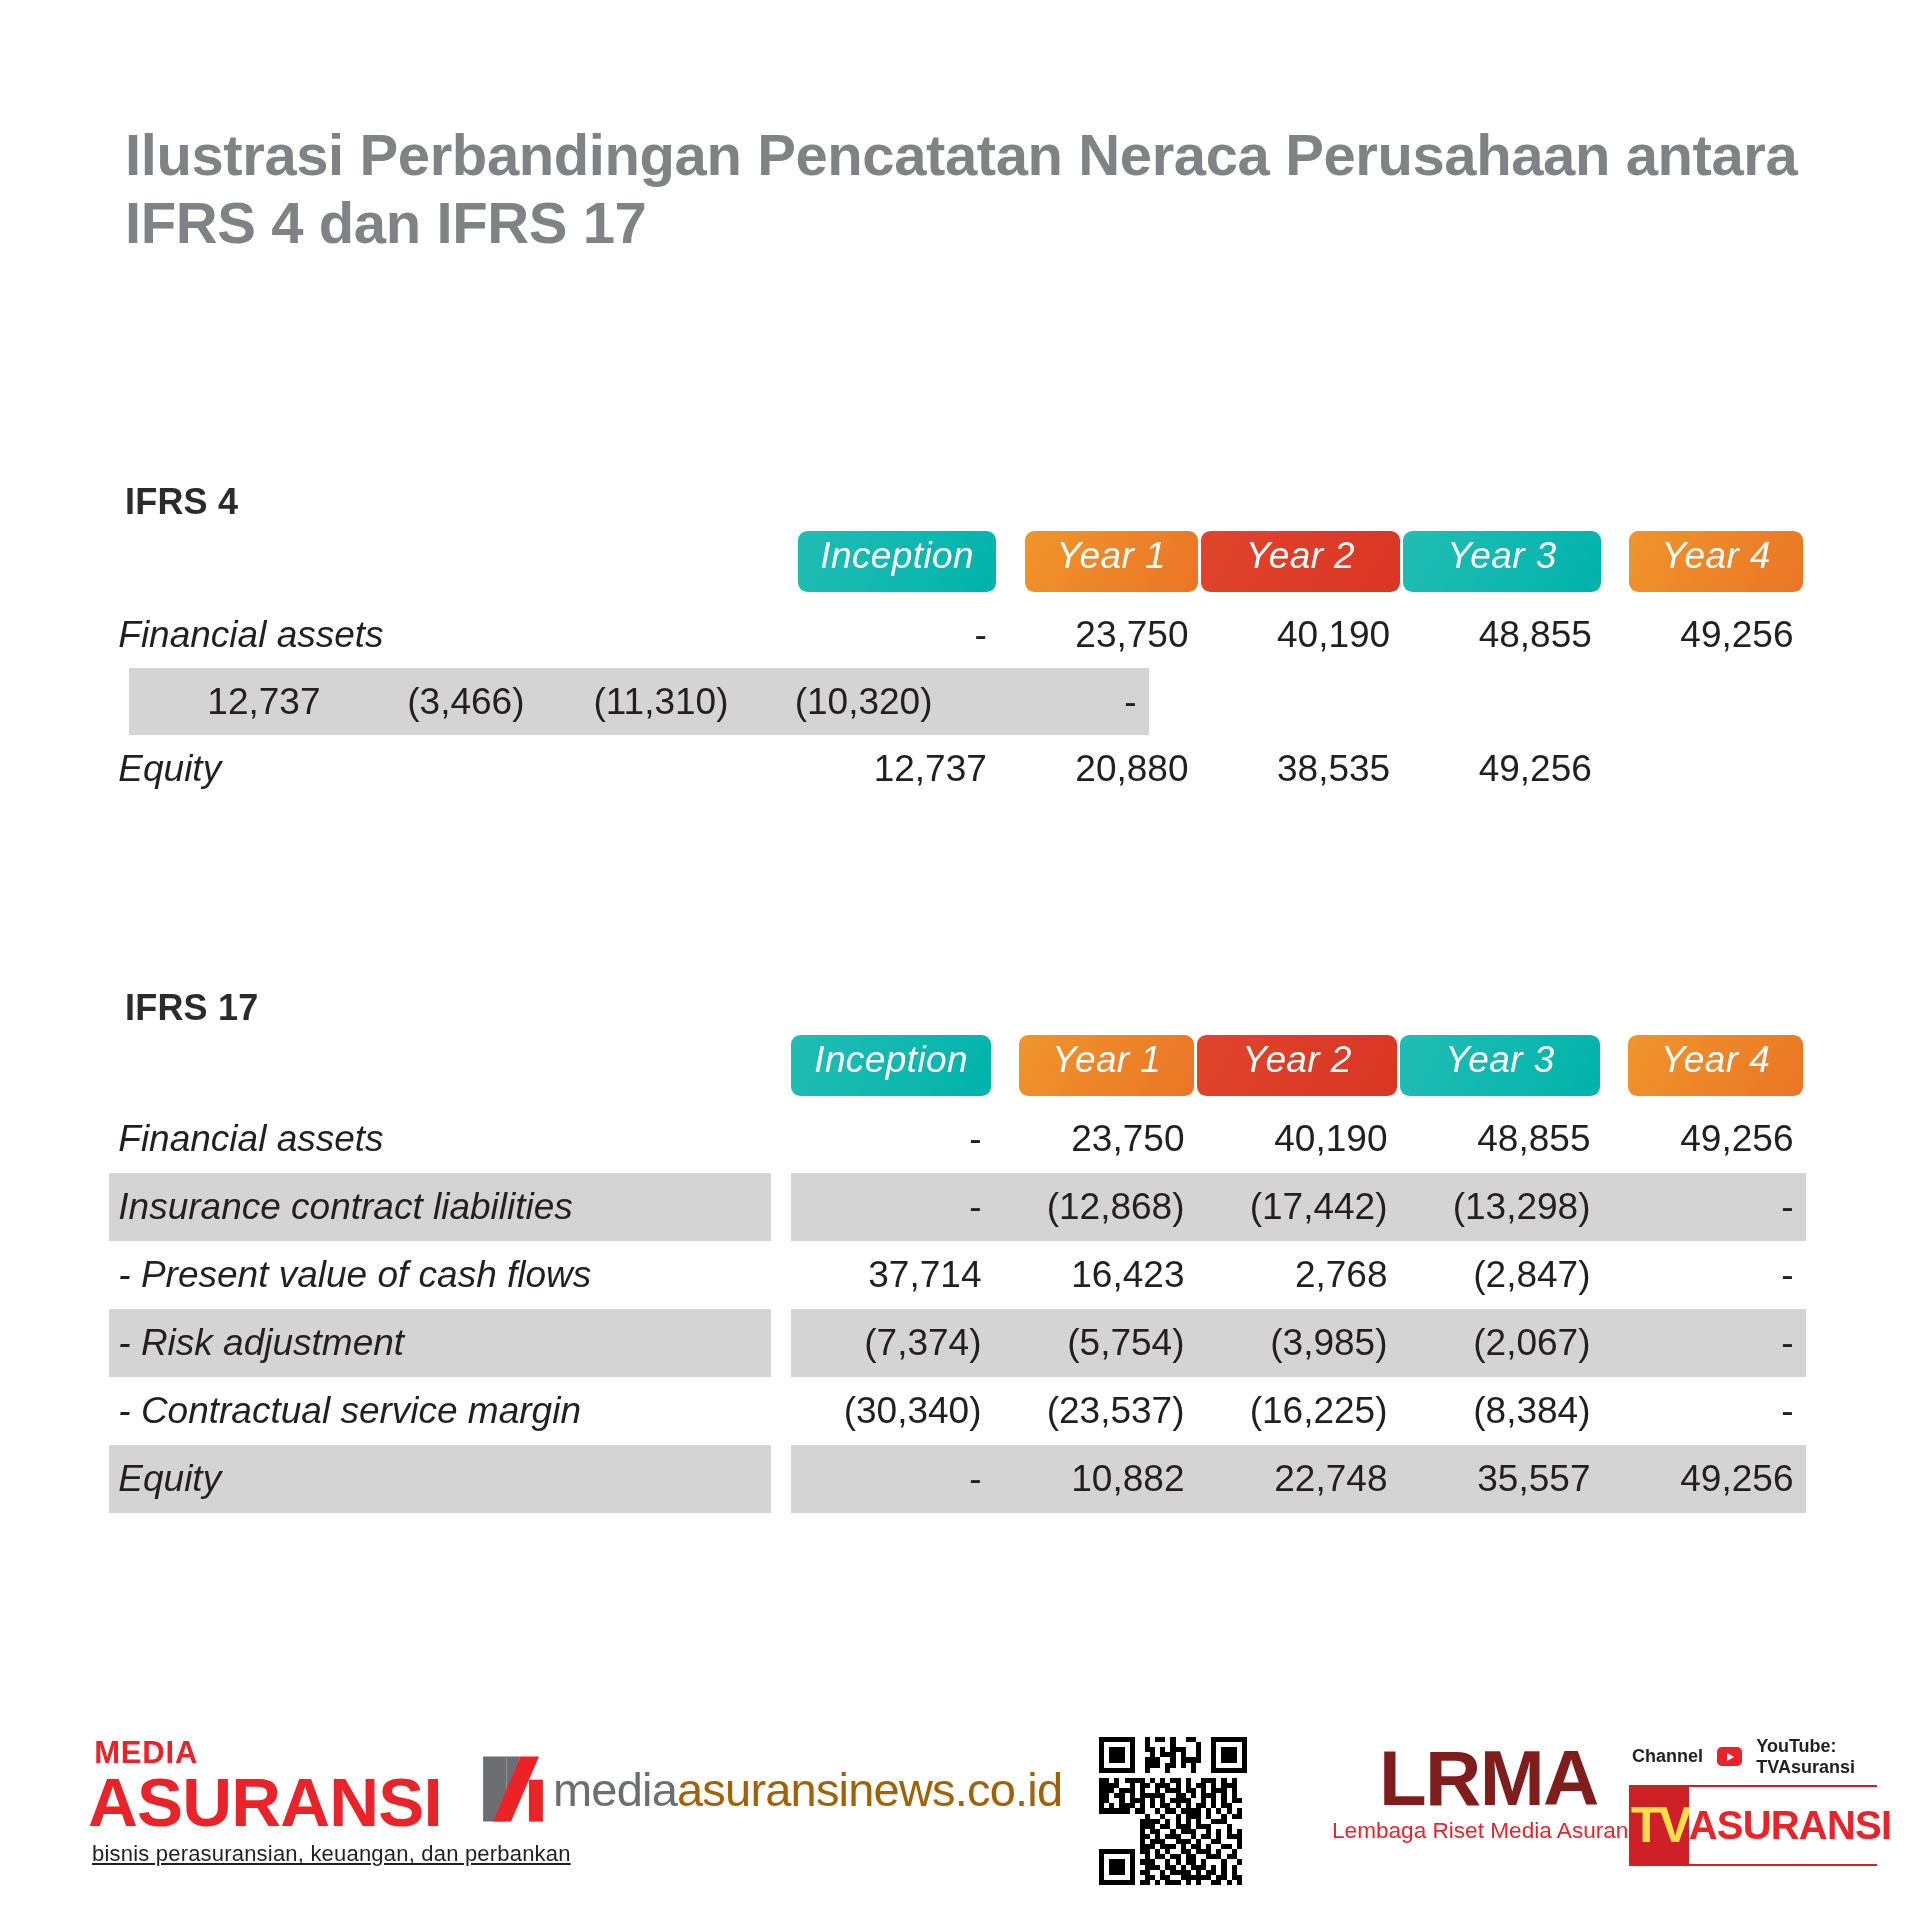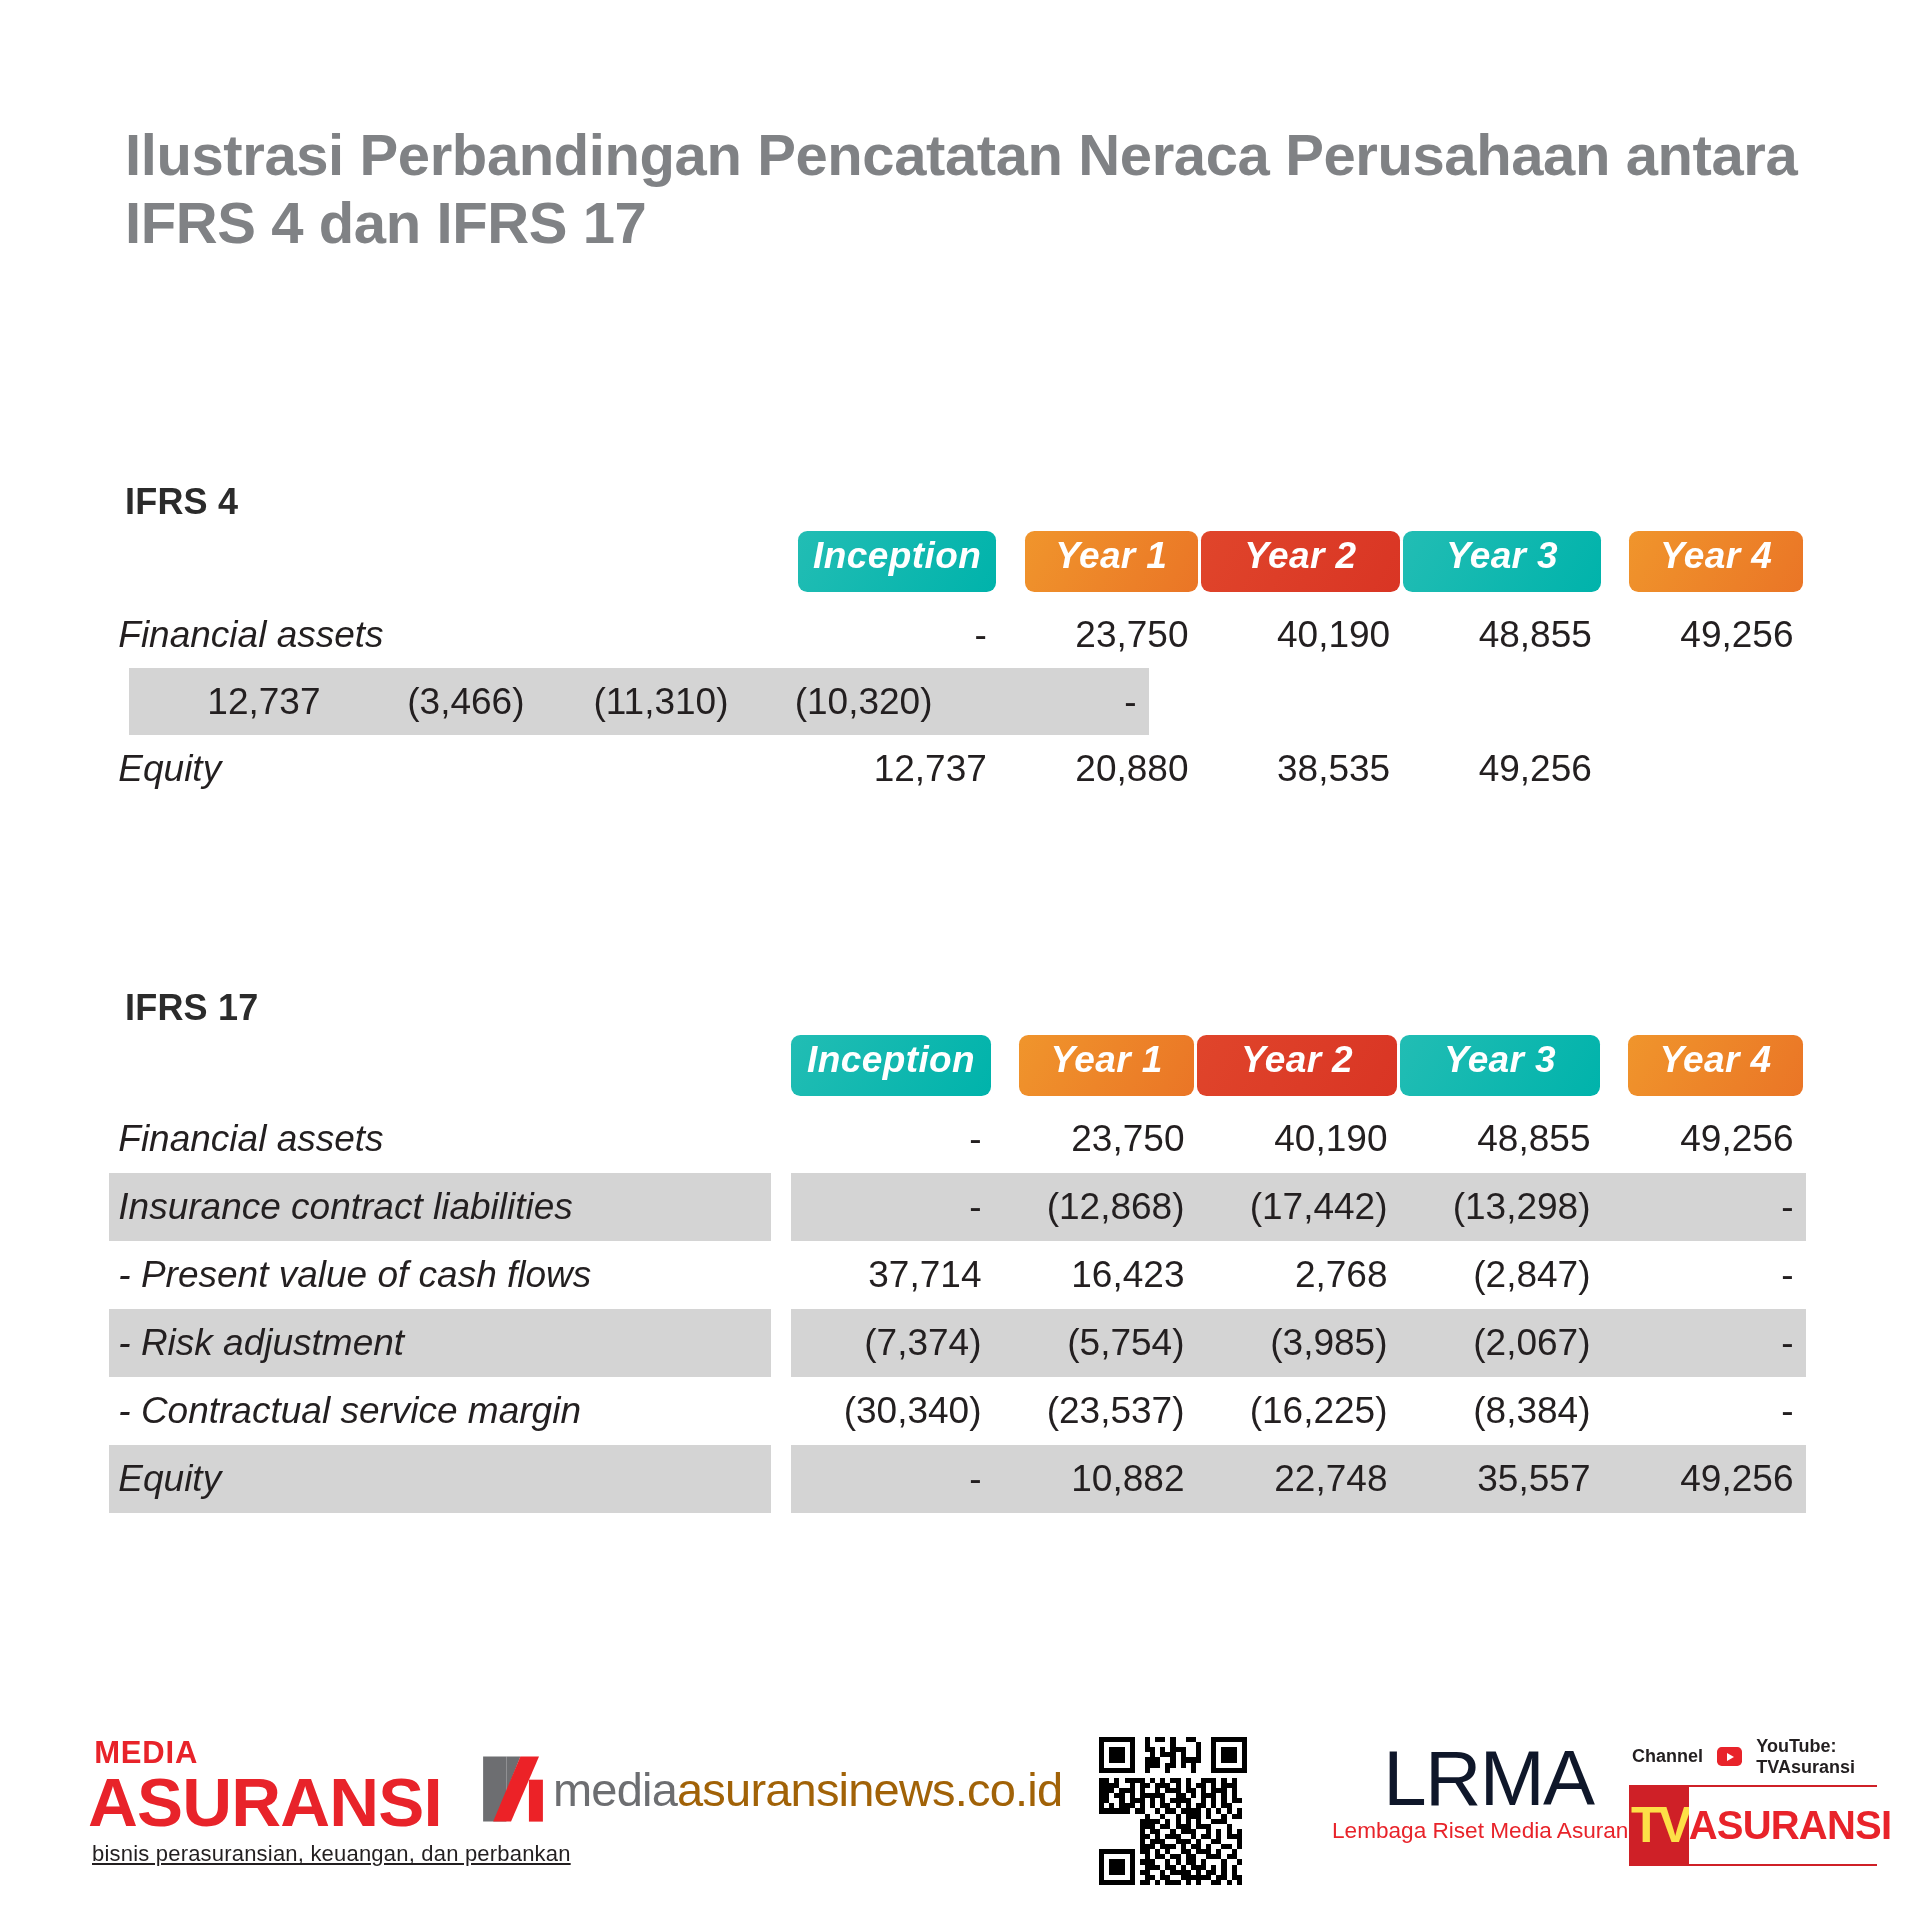--- a/index.html
+++ b/index.html
@@ -98,21 +98,21 @@
 
   .pill {
     box-sizing: border-box;
     width: 100%;
     border-radius: 9.3px;
     display: flex;
     align-items: center;
     justify-content: center;
     color: #ffffff;
     font-style: italic;
-    font-weight: bold;
+    font-weight: normal;
     font-size: 37px;
     letter-spacing: 0.4px;
     padding-bottom: 11px;
   }
   .pill.teal   { background: linear-gradient(120deg,#22bdb4 0%,#00b3ab 100%); }
   .pill.orange { background: linear-gradient(120deg,#f0952c 0%,#ea7526 100%); margin-left: 25px; }
   .pill.red    { background: linear-gradient(120deg,#e0452b 0%,#d93524 100%); }
 
   
   .data-row { height: 67px; }
@@ -150,21 +150,21 @@
   .site-text { font-size: 47px; line-height: 1; letter-spacing: -0.8px; }
   .site-text .g { color: #6d6e71; }
   .site-text .r { color: #a16207; }
 
   
   #qr-code { position: absolute; left: 1099px; top: 17px; width: 148px; height: 148px; }
 
   
   #logo-lrma { position: absolute; left: 1332px; top: 23px; text-align: center; }
   .lrma-main {
-    font-size: 78px; font-weight: normal; color: #0f172a;
+    font-size: 78px; font-weight: bold; color: #7f1d1d;
     line-height: 0.92; letter-spacing: -1.6px;
   }
   .lrma-sub { font-size: 22.6px; color: #e8232a; margin-top: 3.1px; letter-spacing: 0px; }
 
   
   #logo-tv { position: absolute; left: 1629px; top: 15.6px; }
   .tv-channel {
     display: flex; align-items: center; gap: 14px;
     font-size: 18px; font-weight: bold; color: #231f20; margin-bottom: 7px;
     margin-left: 3.1px;

